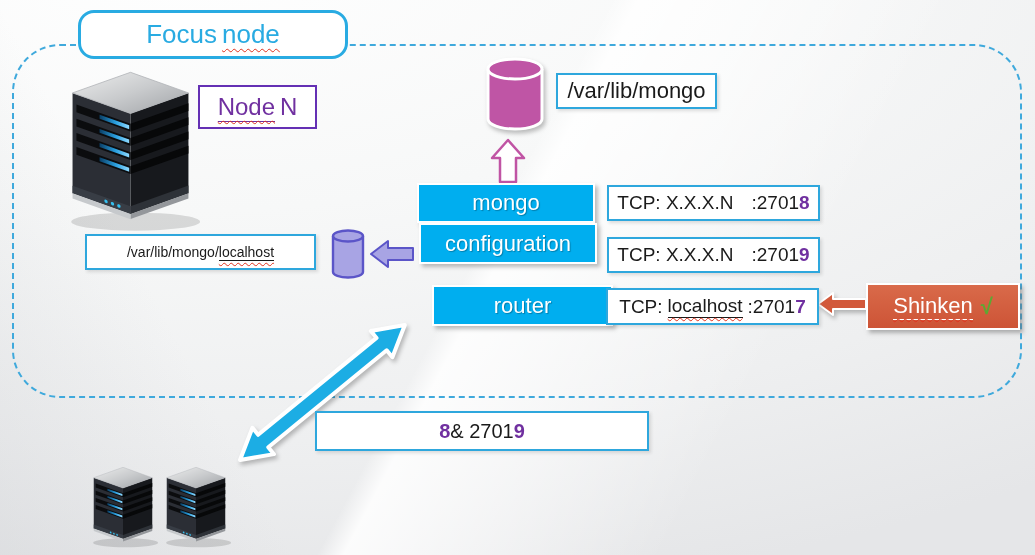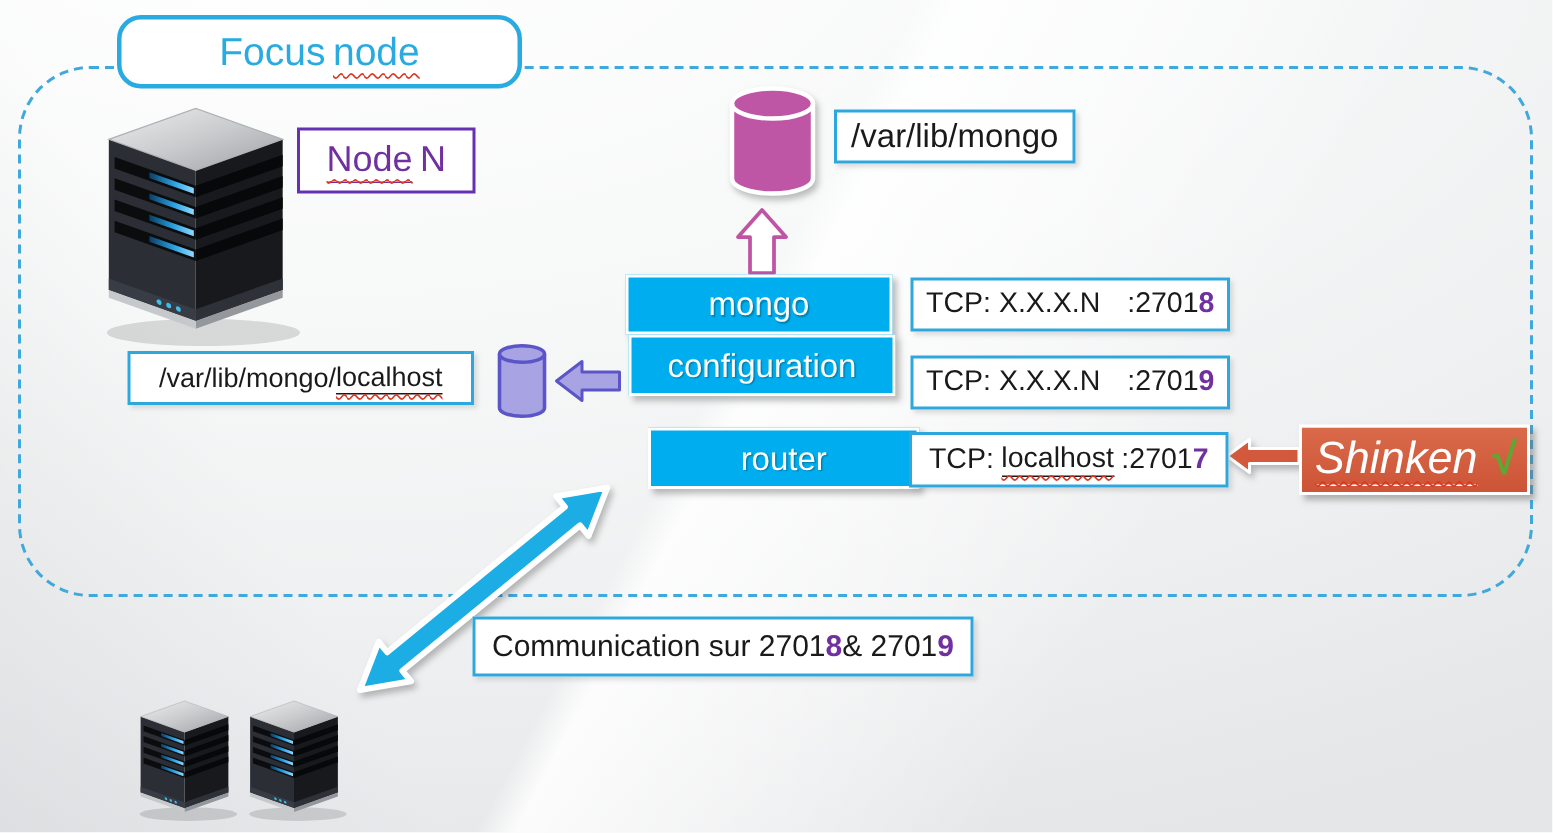--- a/index.html
+++ b/index.html
@@ -37,31 +37,31 @@
   }
   .svc-data   { left:417px; top:183px; width:174px; height:36px; }
   .svc-config { left:419px; top:223px; width:174px; height:37px; }
   .svc-router { left:432px; top:285px; width:177px; height:37px; }
 
   .labelbox {
     background:#fff; border:2px solid #2ea7dd; color:#1a1a1a;
     box-shadow:2px 2px 3px rgba(150,150,150,0.30); z-index:2;
   }
   .mongo-path    { left:556px; top:73px;  width:157px; height:32px; font-size:22px; border-width:2.5px; }
-  .configdb-path { left:85px;  top:234px; width:227px; height:32px; font-size:18px; border-width:2.5px;text-align:right; }
+  .configdb-path { left:85px;  top:234px; width:227px; height:32px; font-size:14px; border-width:2.5px;text-align:right; }
   .port-data    { left:607px; top:185px; width:209px; height:32px; font-size:19px; }
   .port-config  { left:607px; top:237px; width:209px; height:32px; font-size:19px; }
   .port-router  { left:606px; top:288px; width:209px; height:33px; font-size:19px; }
   .comm-box     { left:315px; top:411px; width:330px; height:36px; font-size:20px; border-width:2.5px; z-index:2;}
 
   .shinken-box {
     left:866px; top:283px; width:150px; height:43px;
     background:linear-gradient(#d96a4a 0%, #cd5436 100%);
     border:2px solid #fff; box-shadow:3px 3px 4px rgba(110,110,110,0.5);
-    color:#fff; font-size:30px; z-index:2;font-style:italic;
+    color:#fff; font-size:22px; z-index:2;
   }
   .pdigit { color:#7030a0; font-weight:bold; }
   .misspell {
     text-decoration: underline wavy #e0321e;
     text-decoration-thickness:1px; text-underline-offset:5px;
   }
   .uline { border-bottom:1.5px solid currentColor; }
   .gap-l { margin-left:18px; }
   .gap-s { margin-left:5px; }
   .mr-s  { margin-right:5px; }
@@ -203,21 +203,20 @@
     <span class="check">√</span>
   </div>
 
   <svg class="icon-svg big-arrow shadowed" viewBox="0 0 210 170">
     <g transform="translate(25,150) rotate(-39.3)">
       <polygon points="0,0 30,-17 30,-8 183,-8 183,-17 213,0 183,17 183,8 30,8 30,17" fill="#1cade4" stroke="#ffffff" stroke-width="4" stroke-linejoin="round"></polygon>
     </g>
   </svg>
 
   <div class="abs flexc labelbox comm-box">
-    <span>Communication sur 2701</span>
     <span class="pdigit">8</span>
     <span> &amp; 2701</span>
     <span class="pdigit">9</span>
   </div>
 
   <svg class="icon-svg server-small1" viewBox="0 0 120 132">
     <ellipse cx="64" cy="124" rx="50" ry="7" fill="#000" opacity="0.13"></ellipse>
     <g transform="translate(60,40) skewY(-19.6)">
       <rect x="0" y="0" width="45" height="78" fill="#17191d"></rect>
       <rect x="0" y="8" width="45" height="6" fill="#070809"></rect>

